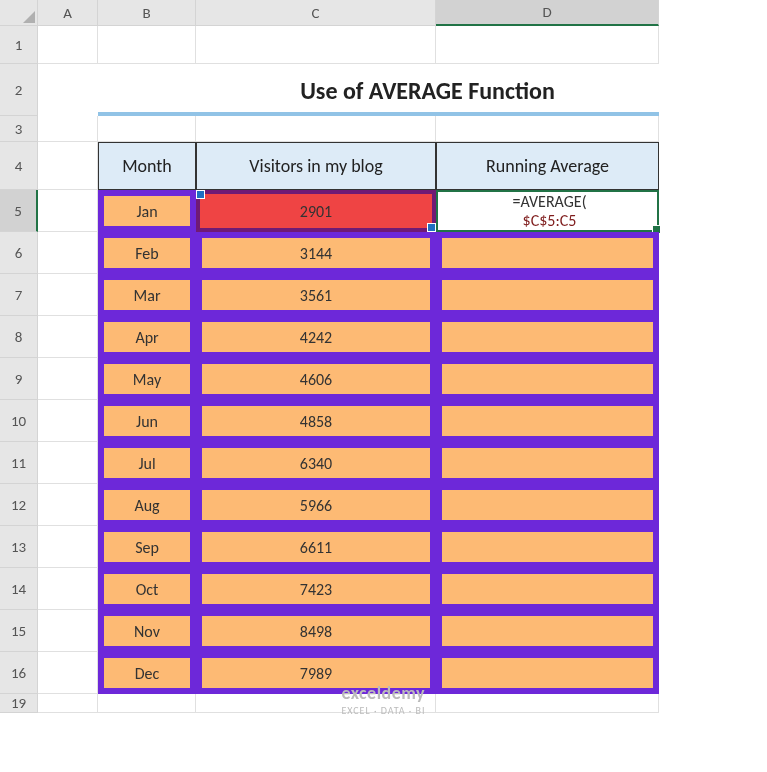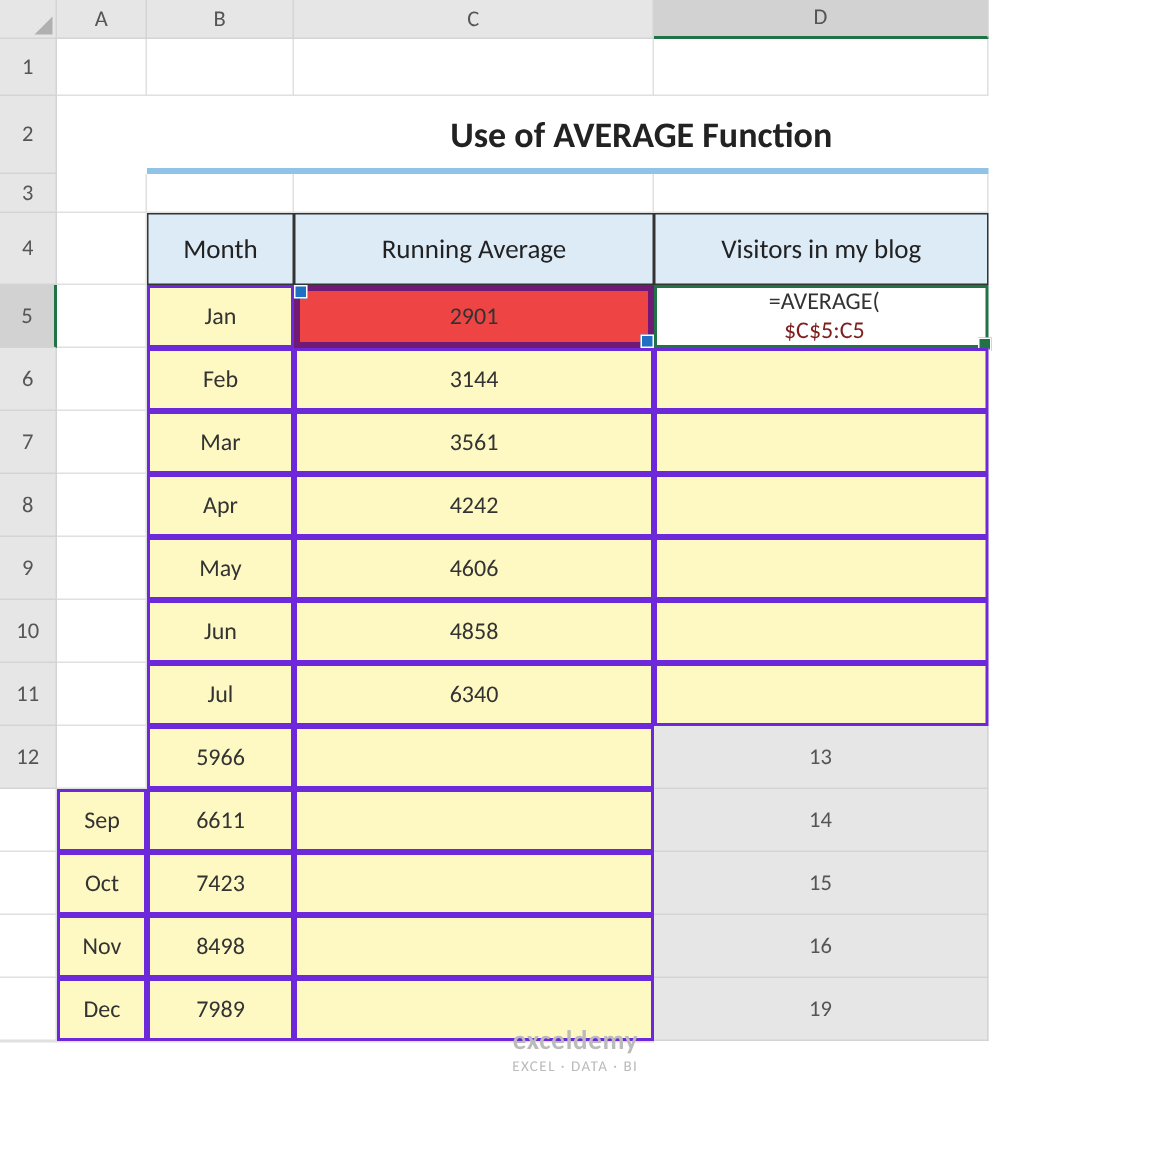--- a/index.html
+++ b/index.html
@@ -92,22 +92,22 @@
       background: #91c3e6;
     }
     .table-header {
       background: #ddebf7;
       border: 1px solid #333;
       font-weight: normal;
       font-size: 18px;
       color: #222;
     }
     .table-cell {
-      border: 2px solid #6d28d9;
-      background: #fef9c3;
+      border: 6px solid #6d28d9;
+      background: #fdba74;
       font-size: 16px;
     }
     .selected-range {
       border: 4px solid #701a75;
       background: #ef4444;
       position: relative;
     }
     .selected-range::before, .selected-range::after {
       content: '';
       position: absolute;
@@ -157,21 +157,21 @@
       vertical-align: middle;
       margin-left: 1px;
     }
     .watermark {
       position: absolute;
       bottom: 55px;
       left: 50%;
       transform: translateX(-50%);
       color: #bbb;
       font-size: 13px;
-      text-align: right;
+      text-align: left;
       pointer-events: none;
     }
     .watermark .brand {
       font-size: 18px;
       font-weight: bold;
       letter-spacing: 0.5px;
     }
     .watermark .tag {
       font-size: 10px;
       letter-spacing: 1px;
@@ -206,22 +206,22 @@
 
   <div class="row-header">3</div>
   <div class="cell"></div>
   <div class="cell"></div>
   <div class="cell"></div>
   <div class="cell"></div>
 
   <div class="row-header">4</div>
   <div class="cell"></div>
   <div class="cell table-header">Month</div>
+  <div class="cell table-header">Visitors in my blog</div>
   <div class="cell table-header">Running Average</div>
-  <div class="cell table-header">Visitors in my blog</div>
 
   <div class="row-header active">5</div>
   <div class="cell"></div>
   <div class="cell table-cell">Jan</div>
   <div class="cell table-cell selected-range">2901</div>
   <div class="cell table-cell active-cell">
     <span class="formula-text">=AVERAGE(</span>
       <span class="formula-ref">$C$5:C5</span>
       <span class="formula-text">)</span>
       <span class="cursor"></span>
@@ -258,20 +258,21 @@
   <div class="cell table-cell"></div>
 
   <div class="row-header">11</div>
   <div class="cell"></div>
   <div class="cell table-cell">Jul</div>
   <div class="cell table-cell">6340</div>
   <div class="cell table-cell"></div>
 
   <div class="row-header">12</div>
   <div class="cell"></div>
+  <div class="cell table-cell">Aug</div>
   <div class="cell table-cell">5966</div>
   <div class="cell table-cell"></div>
 
   <div class="row-header">13</div>
   <div class="cell"></div>
   <div class="cell table-cell">Sep</div>
   <div class="cell table-cell">6611</div>
   <div class="cell table-cell"></div>
 
   <div class="row-header">14</div>

